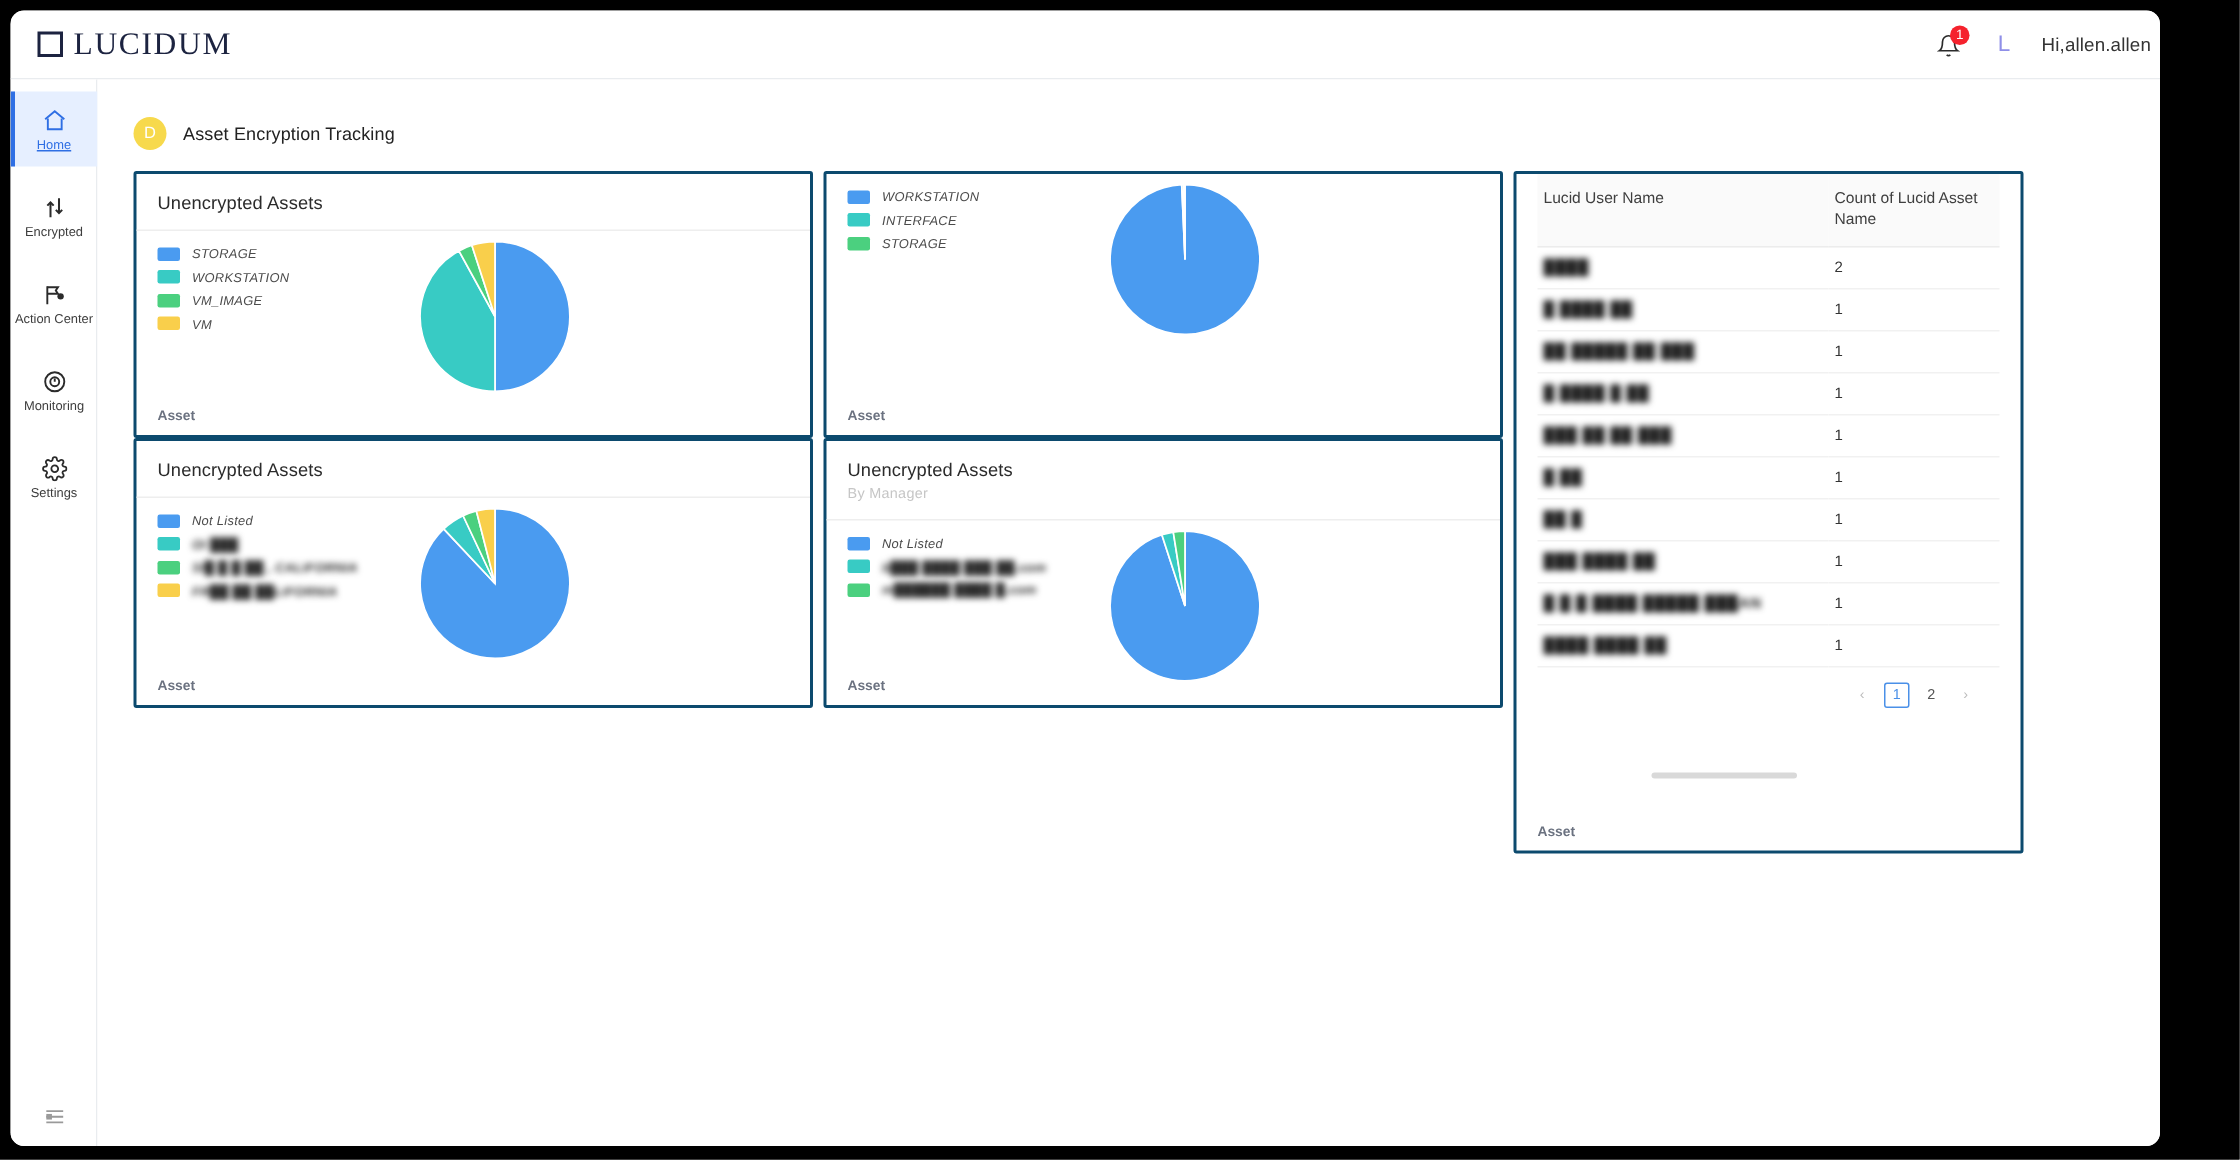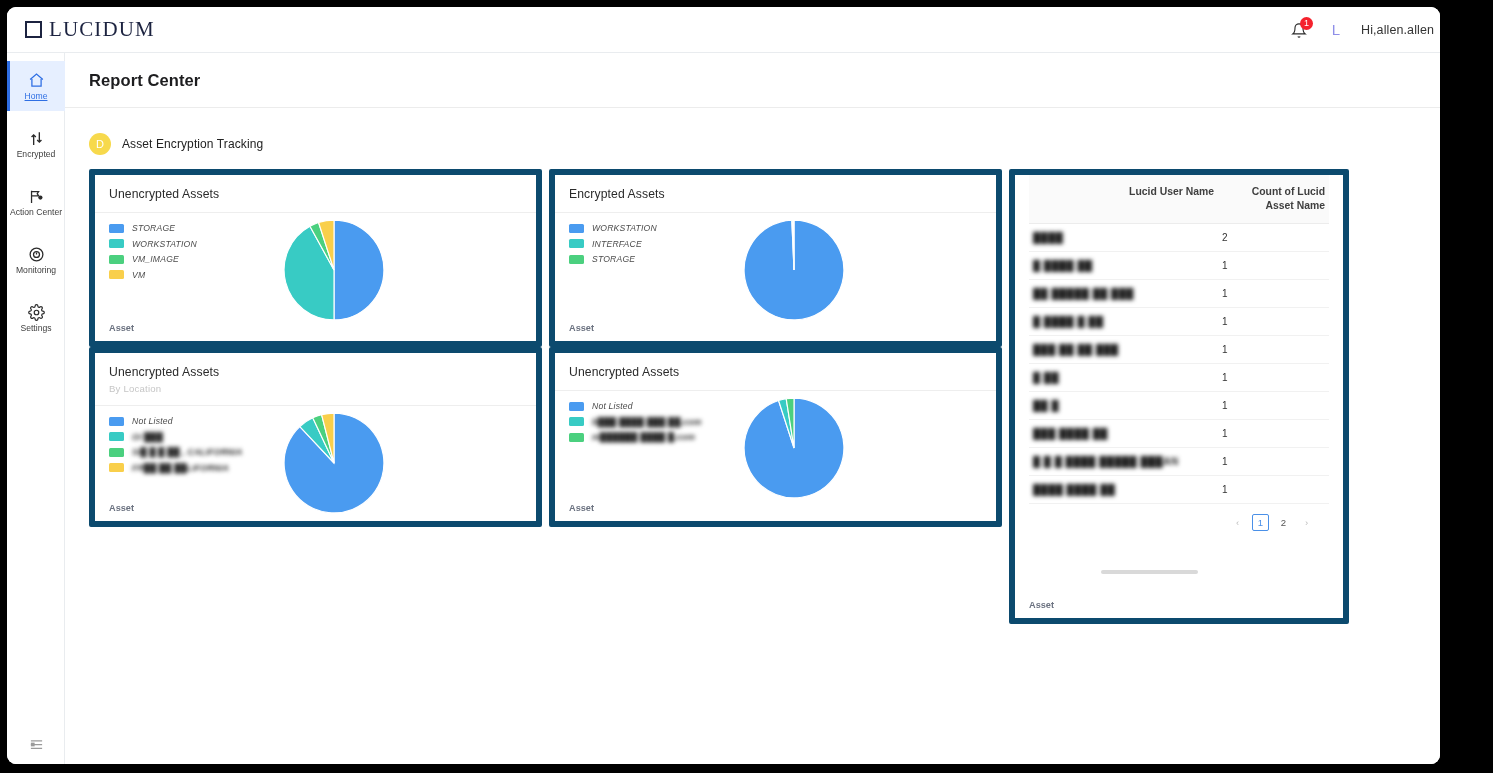--- a/index.html
+++ b/index.html
@@ -98,21 +98,21 @@
   }
 
   .board {
     position: relative; margin: 14px 0 0 24px;
     width: 1360px; height: 470px;
   }
 
   
   .card {
     position: absolute; background: #fff;
-    border: 6px solid #0c4a6e; border-radius: 2px;
+    border: 2px solid #0c4a6e; border-radius: 2px;
   }
   .card-head { padding: 12px 14px 11px 14px; border-bottom: 1px solid #eee; }
   .card-title { font-size: 12.2px; color: #2b2b2b; letter-spacing: .1px; }
   .card-sub { font-size: 9.6px; color: #c6c6c6; margin-top: 4px; letter-spacing: .2px; }
   .card-foot {
     position: absolute; left: 14px; bottom: 8px;
     font-size: 9.2px; color: #6b7280; font-weight: 600;
   }
 
   .chart-body { position: relative; height: 132px; font-style: italic; }
@@ -125,21 +125,21 @@
   .legend-label.redacted {
     filter: blur(2.1px);
     color: #2a2a2a; font-weight: 700;
   }
   .pie { position: absolute; }
 
   
   .tbl-wrap { padding: 0 14px; }
   .tbl { width: 100%; border-collapse: collapse; table-layout: fixed; }
   .tbl th {
-    text-align: right; font-size: 10.4px; font-weight: 700; color: #3f3f3f;
+    text-align: left; font-size: 10.4px; font-weight: 400; color: #3f3f3f;
     padding: 10px 4px 10px 4px; border-bottom: 1px solid #ececec;
     background: #fafafa; line-height: 1.35; vertical-align: top;
   }
   .tbl td {
     font-size: 10px; color: #333; padding: 8px 4px; border-bottom: 1px solid #f1f1f1;
     height: 22px;
   }
   .redact-cell { display: inline-block; filter: blur(2.2px); color: #1f1f1f; font-weight: 700; font-size: 10px; letter-spacing: .5px; }
   .hscroll {
     position: absolute; left: 1012px; top: 401px; width: 97px; height: 4px;
@@ -232,23 +232,20 @@
     <div class="nav-bottom">
       <svg width="15" height="15" viewBox="0 0 24 24" fill="none" stroke="#9a9a9a" stroke-width="2">
         <path d="M3 6h18M3 12h18M3 18h18"></path>
         <rect x="3" y="9" width="6" height="6" fill="#9a9a9a" stroke="none"></rect>
       </svg>
     </div>
   </div>
 
   <div class="page">
 
-    <div class="page-head">
-      <div class="page-title">Report Center</div>
-    </div>
 
     <div class="report-head">
       <div class="report-avatar">D</div>
       <div class="report-title">Asset Encryption Tracking</div>
     </div>
 
 
     <div class="board">
 
       <div class="card" style="left:0; top:0; width:453px; height:178px;">
@@ -280,23 +277,20 @@
                 <path d="M 50 50 L 50 98 A 48 48 0 0 1 26.87582364311763 7.9372793578945675 Z" fill="#38cbc4" stroke="#ffffff" stroke-width="1.1"></path>
                 <path d="M 50 50 L 26.87582364311763 7.9372793578945675 A 48 48 0 0 1 35.167184270002515 4.349287217832632 Z" fill="#4bd07f" stroke="#ffffff" stroke-width="1.1"></path>
                 <path d="M 50 50 L 35.167184270002515 4.349287217832632 A 48 48 0 0 1 49.99999999999999 2 Z" fill="#f9cf4b" stroke="#ffffff" stroke-width="1.1"></path>
               </g>
           </svg>
         </div>
         <div class="card-foot">Asset</div>
       </div>
 
       <div class="card" style="left:460px; top:0; width:453px; height:178px;">
-        <div class="card-head">
-          <div class="card-title">Encrypted Assets</div>
-        </div>
         <div class="chart-body">
           <div class="legend">
             <div class="legend-row">
               <span class="swatch" style="background:#4a9bf0"></span>
               <span class="legend-label">WORKSTATION</span>
             </div>
             <div class="legend-row">
               <span class="swatch" style="background:#38cbc4"></span>
               <span class="legend-label">INTERFACE</span>
             </div>
@@ -312,21 +306,20 @@
                 <path d="M 50 50 L 49.09527489366041 2.0085270857211697 A 48 48 0 0 1 49.99999999999999 2 Z" fill="#4bd07f" stroke="#ffffff" stroke-width="1.1"></path>
               </g>
           </svg>
         </div>
         <div class="card-foot">Asset</div>
       </div>
 
       <div class="card" style="left:0; top:178px; width:453px; height:180px;">
         <div class="card-head">
           <div class="card-title">Unencrypted Assets</div>
-          <div class="card-sub">By Location</div>
         </div>
         <div class="chart-body">
           <div class="legend">
             <div class="legend-row">
               <span class="swatch" style="background:#4a9bf0"></span>
               <span class="legend-label">Not Listed</span>
             </div>
             <div class="legend-row">
               <span class="swatch" style="background:#38cbc4"></span>
               <span class="legend-label redacted">OI ███</span>
@@ -348,20 +341,21 @@
                 <path d="M 50 50 L 38.062885416086985 3.5080082658257012 A 48 48 0 0 1 49.99999999999999 2 Z" fill="#f9cf4b" stroke="#ffffff" stroke-width="1.1"></path>
               </g>
           </svg>
         </div>
         <div class="card-foot">Asset</div>
       </div>
 
       <div class="card" style="left:460px; top:178px; width:453px; height:180px;">
         <div class="card-head">
           <div class="card-title">Unencrypted Assets</div>
+          <div class="card-sub">By Manager</div>
         </div>
         <div class="chart-body">
           <div class="legend">
             <div class="legend-row">
               <span class="swatch" style="background:#4a9bf0"></span>
               <span class="legend-label">Not Listed</span>
             </div>
             <div class="legend-row">
               <span class="swatch" style="background:#38cbc4"></span>
               <span class="legend-label redacted">b███ ████ ███ ██.com</span>

